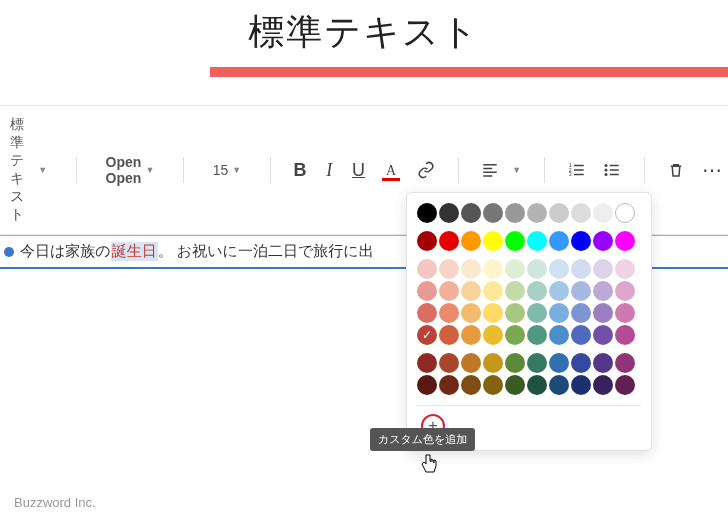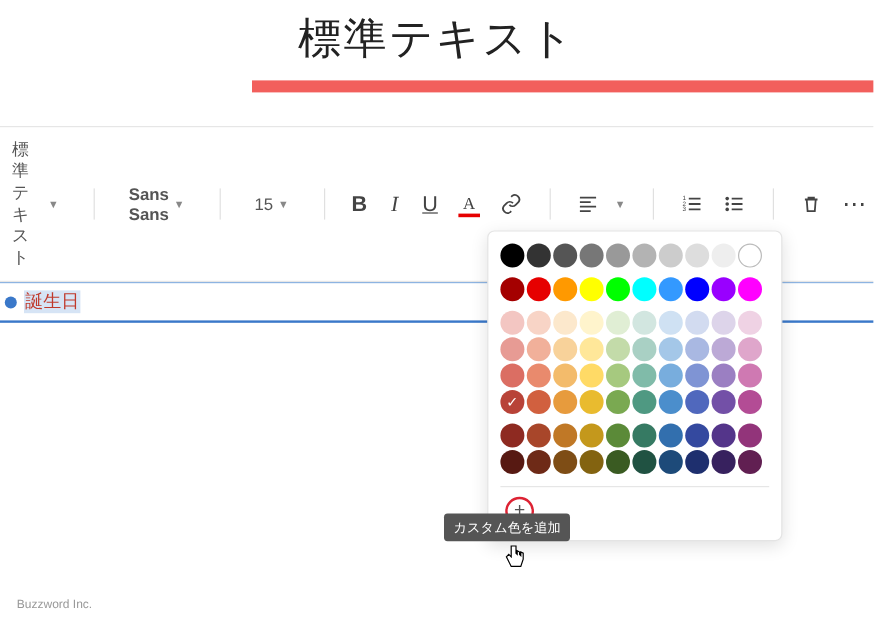--- a/index.html
+++ b/index.html
@@ -22,38 +22,38 @@
   .color-picker { position: absolute; left: 406px; top: 192px; width: 246px; background: #fff; border: 1px solid #e4e4e4; border-radius: 6px; box-shadow: 0 4px 14px rgba(0,0,0,0.12); padding: 10px 10px 12px 10px; }
   .swatch-grid { display: grid; grid-template-columns: repeat(10, 20px); gap: 2px 2px; }
   .swatch-grid.big-gap { margin-top: 8px; }
   .swatch { width: 20px; height: 20px; border-radius: 50%; cursor: pointer; position: relative; }
   .swatch.outline { border: 1px solid #bbb; }
   .swatch .check { position: absolute; inset: 0; display: flex; align-items: center; justify-content: center; color: #fff; font-size: 12px; }
   .picker-sep { height: 1px; background: #e6e6e6; margin: 10px 0 8px 0; }
   .tooltip { position: absolute; left: 370px; top: 428px; background: #555; color: #fff; font-size: 11px; padding: 4px 8px; border-radius: 3px; z-index: 5; }
   .add-color { width: 24px; height: 24px; border: 2px solid #d23; border-radius: 50%; display: flex; align-items: center; justify-content: center; color: #555; font-size: 16px; cursor: pointer; margin: 2px 0 0 4px; position: relative; }
   .cursor-hand { position: absolute; left: 420px; top: 454px; font-size: 15px; z-index: 6; }
-  .footer { position: absolute; left: 14px; bottom: 14px; color: #999; font-size: 10px; }
+  .footer { position: absolute; left: 14px; bottom: 14px; color: #999; font-size: 13px; }
   .link-ico svg { stroke:#444; }
   .more { font-size: 20px; letter-spacing: 2px; }
 </style>
 </head>
 <body>
 
 <div class="page-title">標準テキスト</div>
 <div class="title-underline"></div>
 
 <div class="toolbar">
   <div class="tb-select">
     <span>標準テキスト</span>
     <span class="caret">▼</span>
   </div>
   <div class="sep"></div>
   <div class="tb-select">
-    <span style="font-weight:600">Sans Sans</span>
+    <span style="font-weight:600">Open Open</span>
     <span class="caret">▼</span>
   </div>
   <div class="sep"></div>
   <div class="tb-select">
     <span>15</span>
     <span class="caret">▼</span>
   </div>
   <div class="sep"></div>
   <div class="tb-btn">
       <span class="bold">B</span>
@@ -107,21 +107,23 @@
       </svg>
   </div>
   <div class="tb-btn more">
       <span>⋯</span>
     </div>
 </div>
 
 <div class="content">
   <div class="content-line">
     <span class="bullet"></span>
+    <span>今日は家族の</span>
       <span class="highlight">誕生日</span>
+      <span>。 お祝いに一泊二日で旅行に出</span>
   </div>
 </div>
 
 <div class="color-picker">
   <div class="swatch-grid" id="greys">
       <div class="swatch" style="background: rgb(0, 0, 0);"></div>
       <div class="swatch" style="background: rgb(51, 51, 51);"></div>
       <div class="swatch" style="background: rgb(85, 85, 85);"></div>
       <div class="swatch" style="background: rgb(119, 119, 119);"></div>
       <div class="swatch" style="background: rgb(153, 153, 153);"></div>

